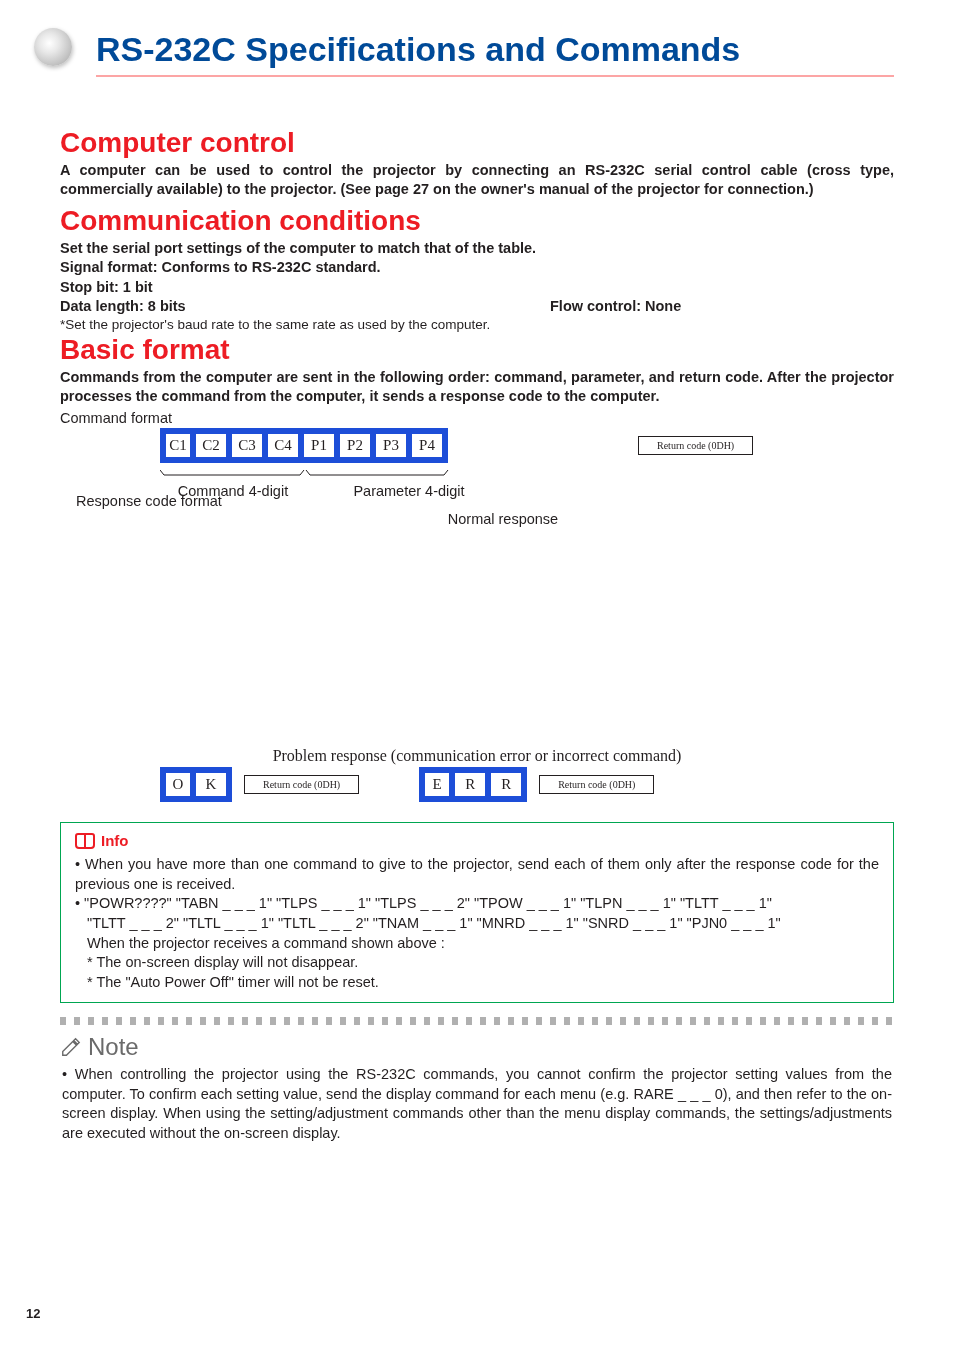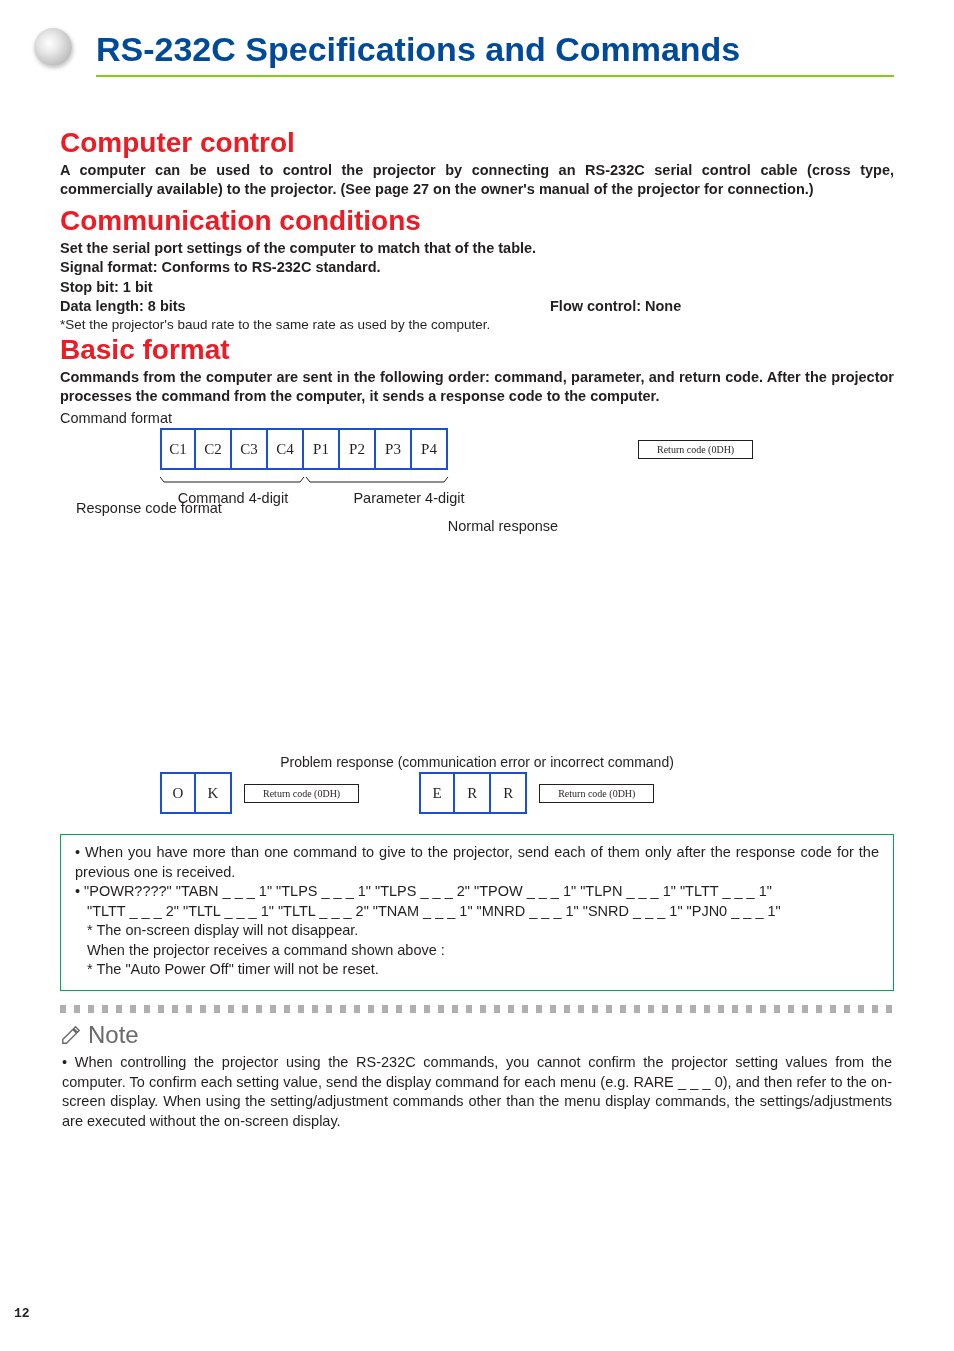--- a/index.html
+++ b/index.html
@@ -19,21 +19,21 @@
     width: 38px;
     height: 38px;
     border-radius: 50%;
     background: radial-gradient(circle at 40% 40%, #ffffff 0%, #e8e8e8 30%, #c0c0c0 70%, #a0a0a0 100%);
     box-shadow: 1px 2px 4px rgba(0,0,0,0.25);
   }
   h1.main-title {
     color: #004a98;
     font-size: 34px;
     font-weight: bold;
-    border-bottom: 2px solid #84cc16;
+    border-bottom: 2px solid #fca5a5;
     padding-bottom: 6px;
     margin-left: 36px;
     margin-bottom: 50px;
   }
   h2.red {
     color: #ed1c24;
     font-size: 28px;
     font-weight: 900;
     margin-top: 8px;
     margin-bottom: 2px;
@@ -52,23 +52,23 @@
   .format-row {
     display: flex;
     align-items: center;
     margin-bottom: 2px;
   }
   .cell-strip {
     display: inline-flex;
     margin-left: 100px;
   }
   .cell {
-    border: 2px solid #1d4ed8;
+    border: 6px solid #1d4ed8;
     width: 36px;
-    height: 42px;
+    height: 35px;
     display: flex;
     align-items: center;
     justify-content: center;
     font-family: "Times New Roman", serif;
     font-size: 15px;
   }
   .cell + .cell { border-left: none; }
   .ret-box {
     border: 1px solid #231f20;
     padding: 3px 18px;
@@ -141,24 +141,23 @@
   .note-title { font-size: 24px; }
   .note-body {
     font-size: 14.5px;
     line-height: 1.35;
     text-align: justify;
     padding: 0 2px;
   }
   .page-num {
     position: absolute;
     bottom: 30px;
-    left: 14px;
+    left: 26px;
     font-size: 13px;
     font-weight: bold;
-    font-family: Liberation Mono, monospace;
   }
   .bracket-svg { width: 290px; height: 7px; }
 </style>
 </head>
 <body>
 
 <div class="bullet"></div>
 
 <h1 class="main-title">RS-232C Specifications and Commands</h1>
 
@@ -209,21 +208,21 @@
   <div style="width:146px; text-align:center;">Command 4-digit</div>
   <div style="width:30px;"></div>
   <div style="width:146px; text-align:center;">Parameter 4-digit</div>
 </div>
 
 <p class="fmt-label" style="margin-top:-6px;margin-left:16px;">Response code format</p>
 
 <div class="resp-row" style="margin-bottom:2px;flex-direction:column;">
   <div class="indent-label">Normal response</div>
   <div style="flex:0 0 220px;"></div>
-  <div style="font-size:14px;">Problem response (communication error or incorrect command)</div>
+  <div style="font-size:16px;font-family:Liberation Serif, serif;">Problem response (communication error or incorrect command)</div>
 </div>
 
 <div class="format-row" style="align-items:center;">
   <div class="resp-strip">
     <div style="display:inline-flex;">
       <div class="cell">O</div>
       <div class="cell">K</div>
     </div>
     <div class="ret-box">Return code (0DH)</div>
   </div>
@@ -232,25 +231,29 @@
     <div style="display:inline-flex;">
       <div class="cell">E</div>
       <div class="cell">R</div>
       <div class="cell">R</div>
     </div>
     <div class="ret-box">Return code (0DH)</div>
   </div>
 </div>
 
 <div class="info-box">
+  <div class="info-header">
+    <span class="info-icon"></span>
+    <span class="info-title">Info</span>
+  </div>
   <div>• <span>When you have more than one command to give to the projector, send each of them only after the response code for the previous one is received.</span></div>
   <div>• <span>"POWR????" "TABN _ _ _ 1" "TLPS _ _ _ 1" "TLPS _ _ _ 2" "TPOW _ _ _ 1" "TLPN _ _ _ 1" "TLTT _ _ _ 1"</span></div>
   <div style="padding-left:12px;"><span>"TLTT _ _ _ 2" "TLTL _ _ _ 1" "TLTL _ _ _ 2" "TNAM _ _ _ 1" "MNRD _ _ _ 1" "SNRD _ _ _ 1" "PJN0 _ _ _ 1"</span></div>
+  <div style="padding-left:12px;"><span>When the projector receives a command shown above :</span></div>
   <div style="padding-left:12px;"><span>* The on-screen display will not disappear.</span></div>
-  <div style="padding-left:12px;"><span>When the projector receives a command shown above :</span></div>
   <div style="padding-left:12px;"><span>* The "Auto Power Off" timer will not be reset.</span></div>
 </div>
 
 <div class="note-bar"></div>
 <div class="note-header">
   <span class="note-icon">
     <svg viewBox="0 0 24 24">
         <path d="M3 17 L14 6 L18 10 L7 21 L3 21 Z M15 5 L19 9 L21 7 L17 3 Z" fill="none" stroke="#6a6a6a" stroke-width="1.5"></path>
       </svg>
   </span>

